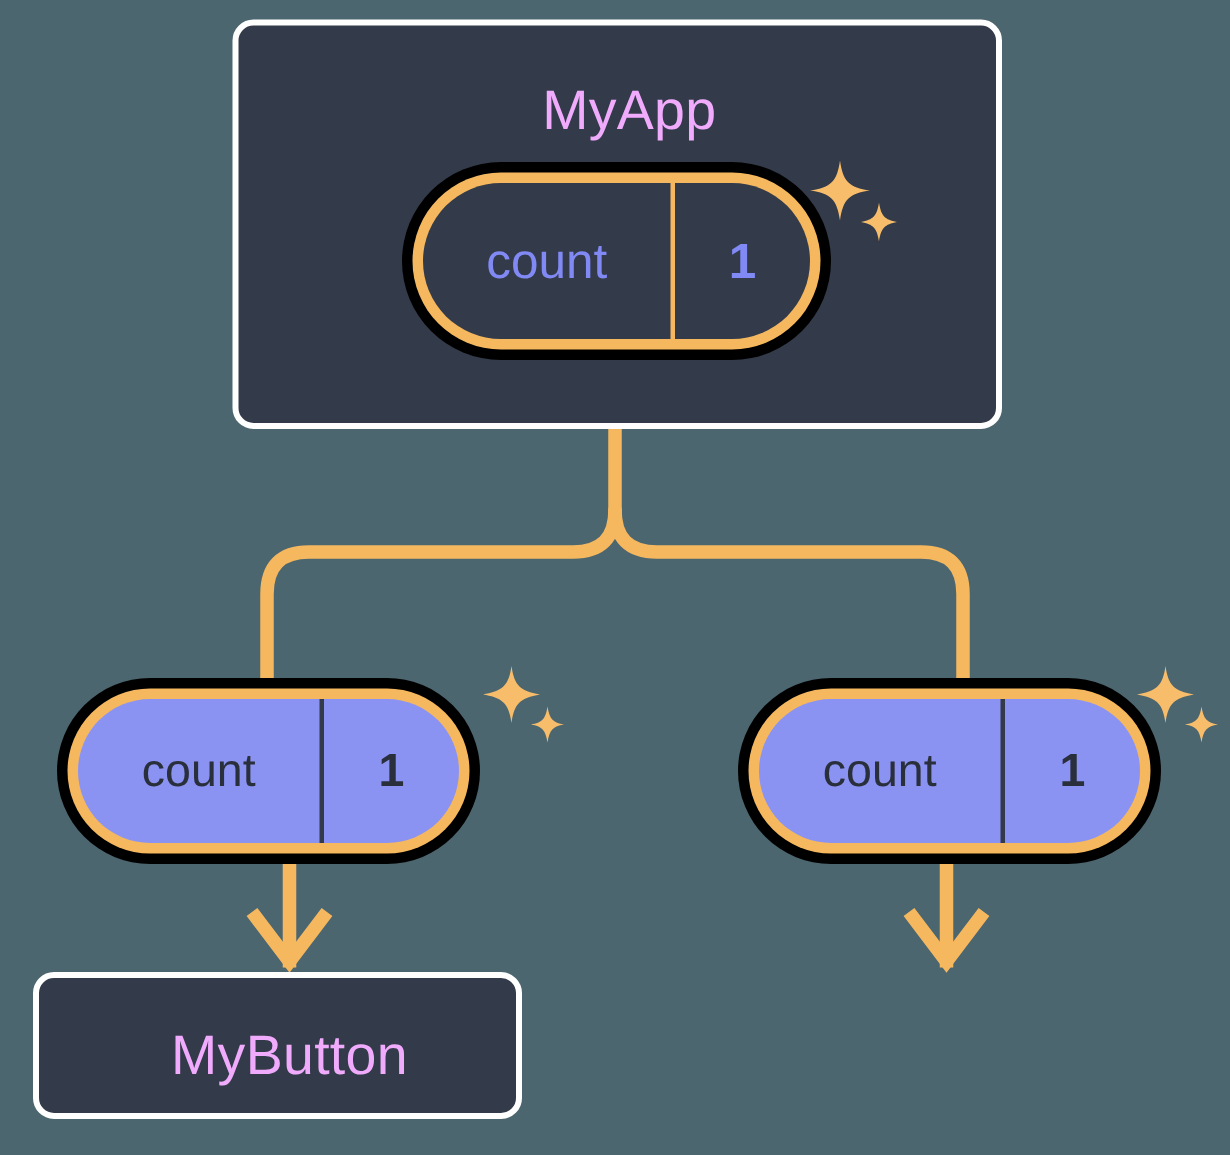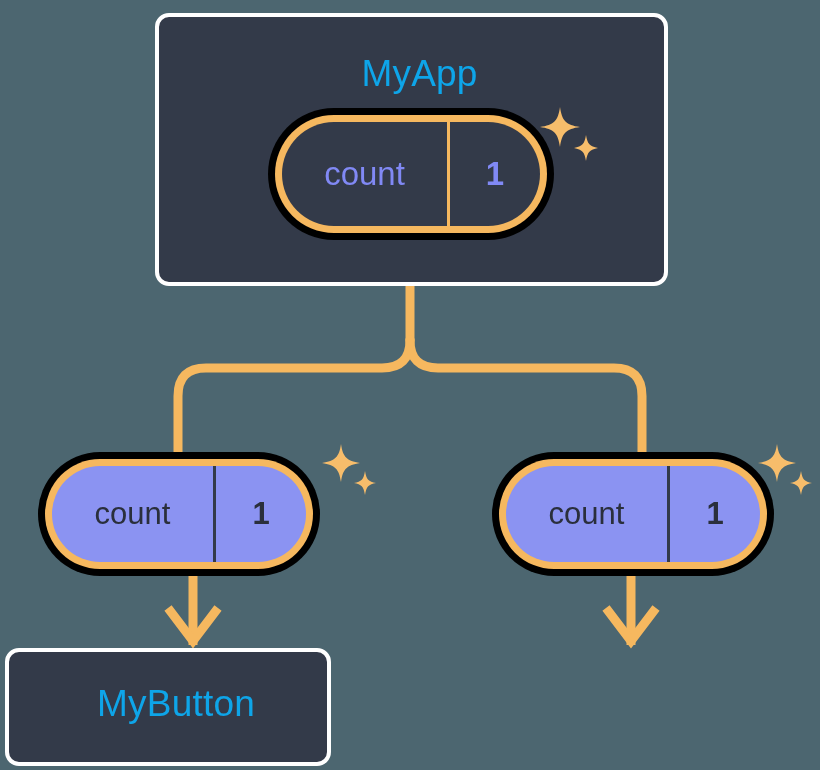--- a/index.html
+++ b/index.html
@@ -38,43 +38,43 @@
     background: #333a49;
     border: 4px solid #ffffff;
     border-radius: 14px;
     box-sizing: border-box;
   }
   .card-title {
     position: absolute;
     left: 0;
     right: 0;
     text-align: center;
-    color: #0ea5e9;
+    color: #f0abfc;
     font-weight: 400;
     letter-spacing: 0.2px;
     white-space: nowrap;
     padding-left: 16px;
   }
 
   #card-myapp {
     left: 155px;
     top: 13px;
     width: 513px;
     height: 273px;
   }
   #card-myapp .card-title {
     top: 36px;
     font-size: 37px;
   }
 
   #card-btn-left {
-    left: 5px;
+    left: 22px;
     top: 648px;
     width: 326px;
-    height: 118px;
+    height: 98px;
   }
   #card-btn-left .card-title,
   #card-btn-right .card-title {
     top: 31px;
     font-size: 37px;
   }
 
   
   .pill-wrap {
     position: absolute;

